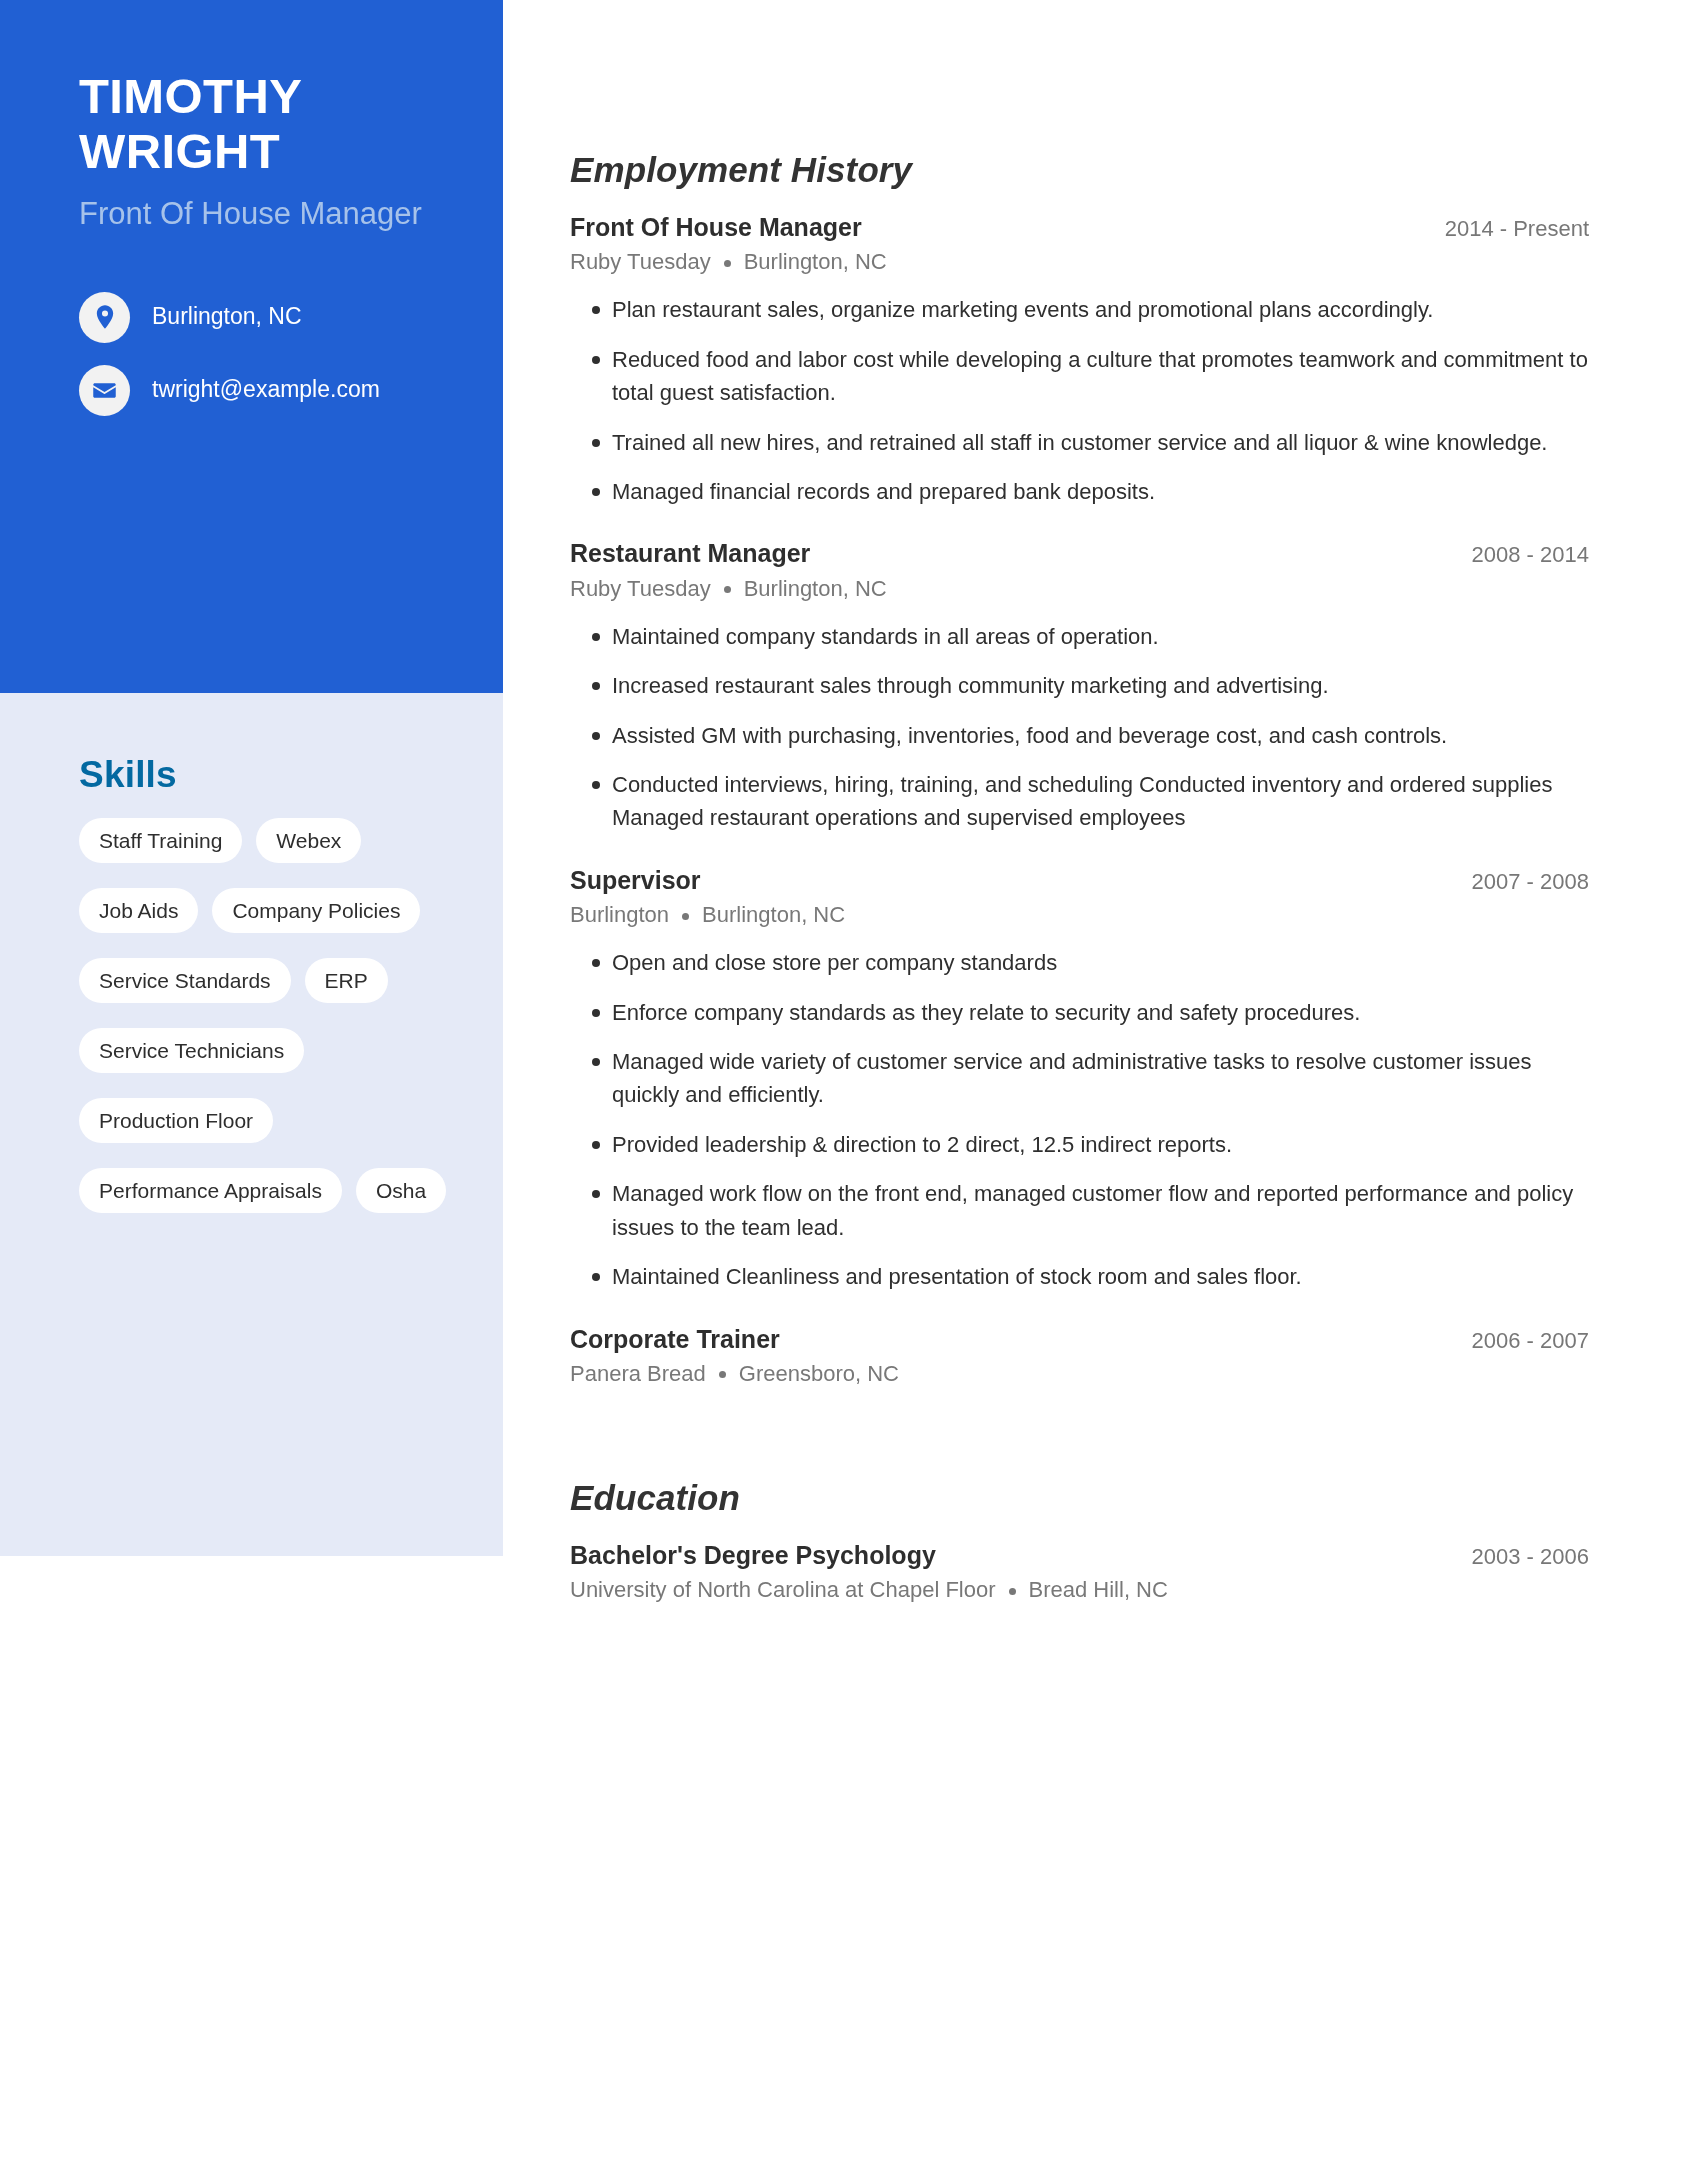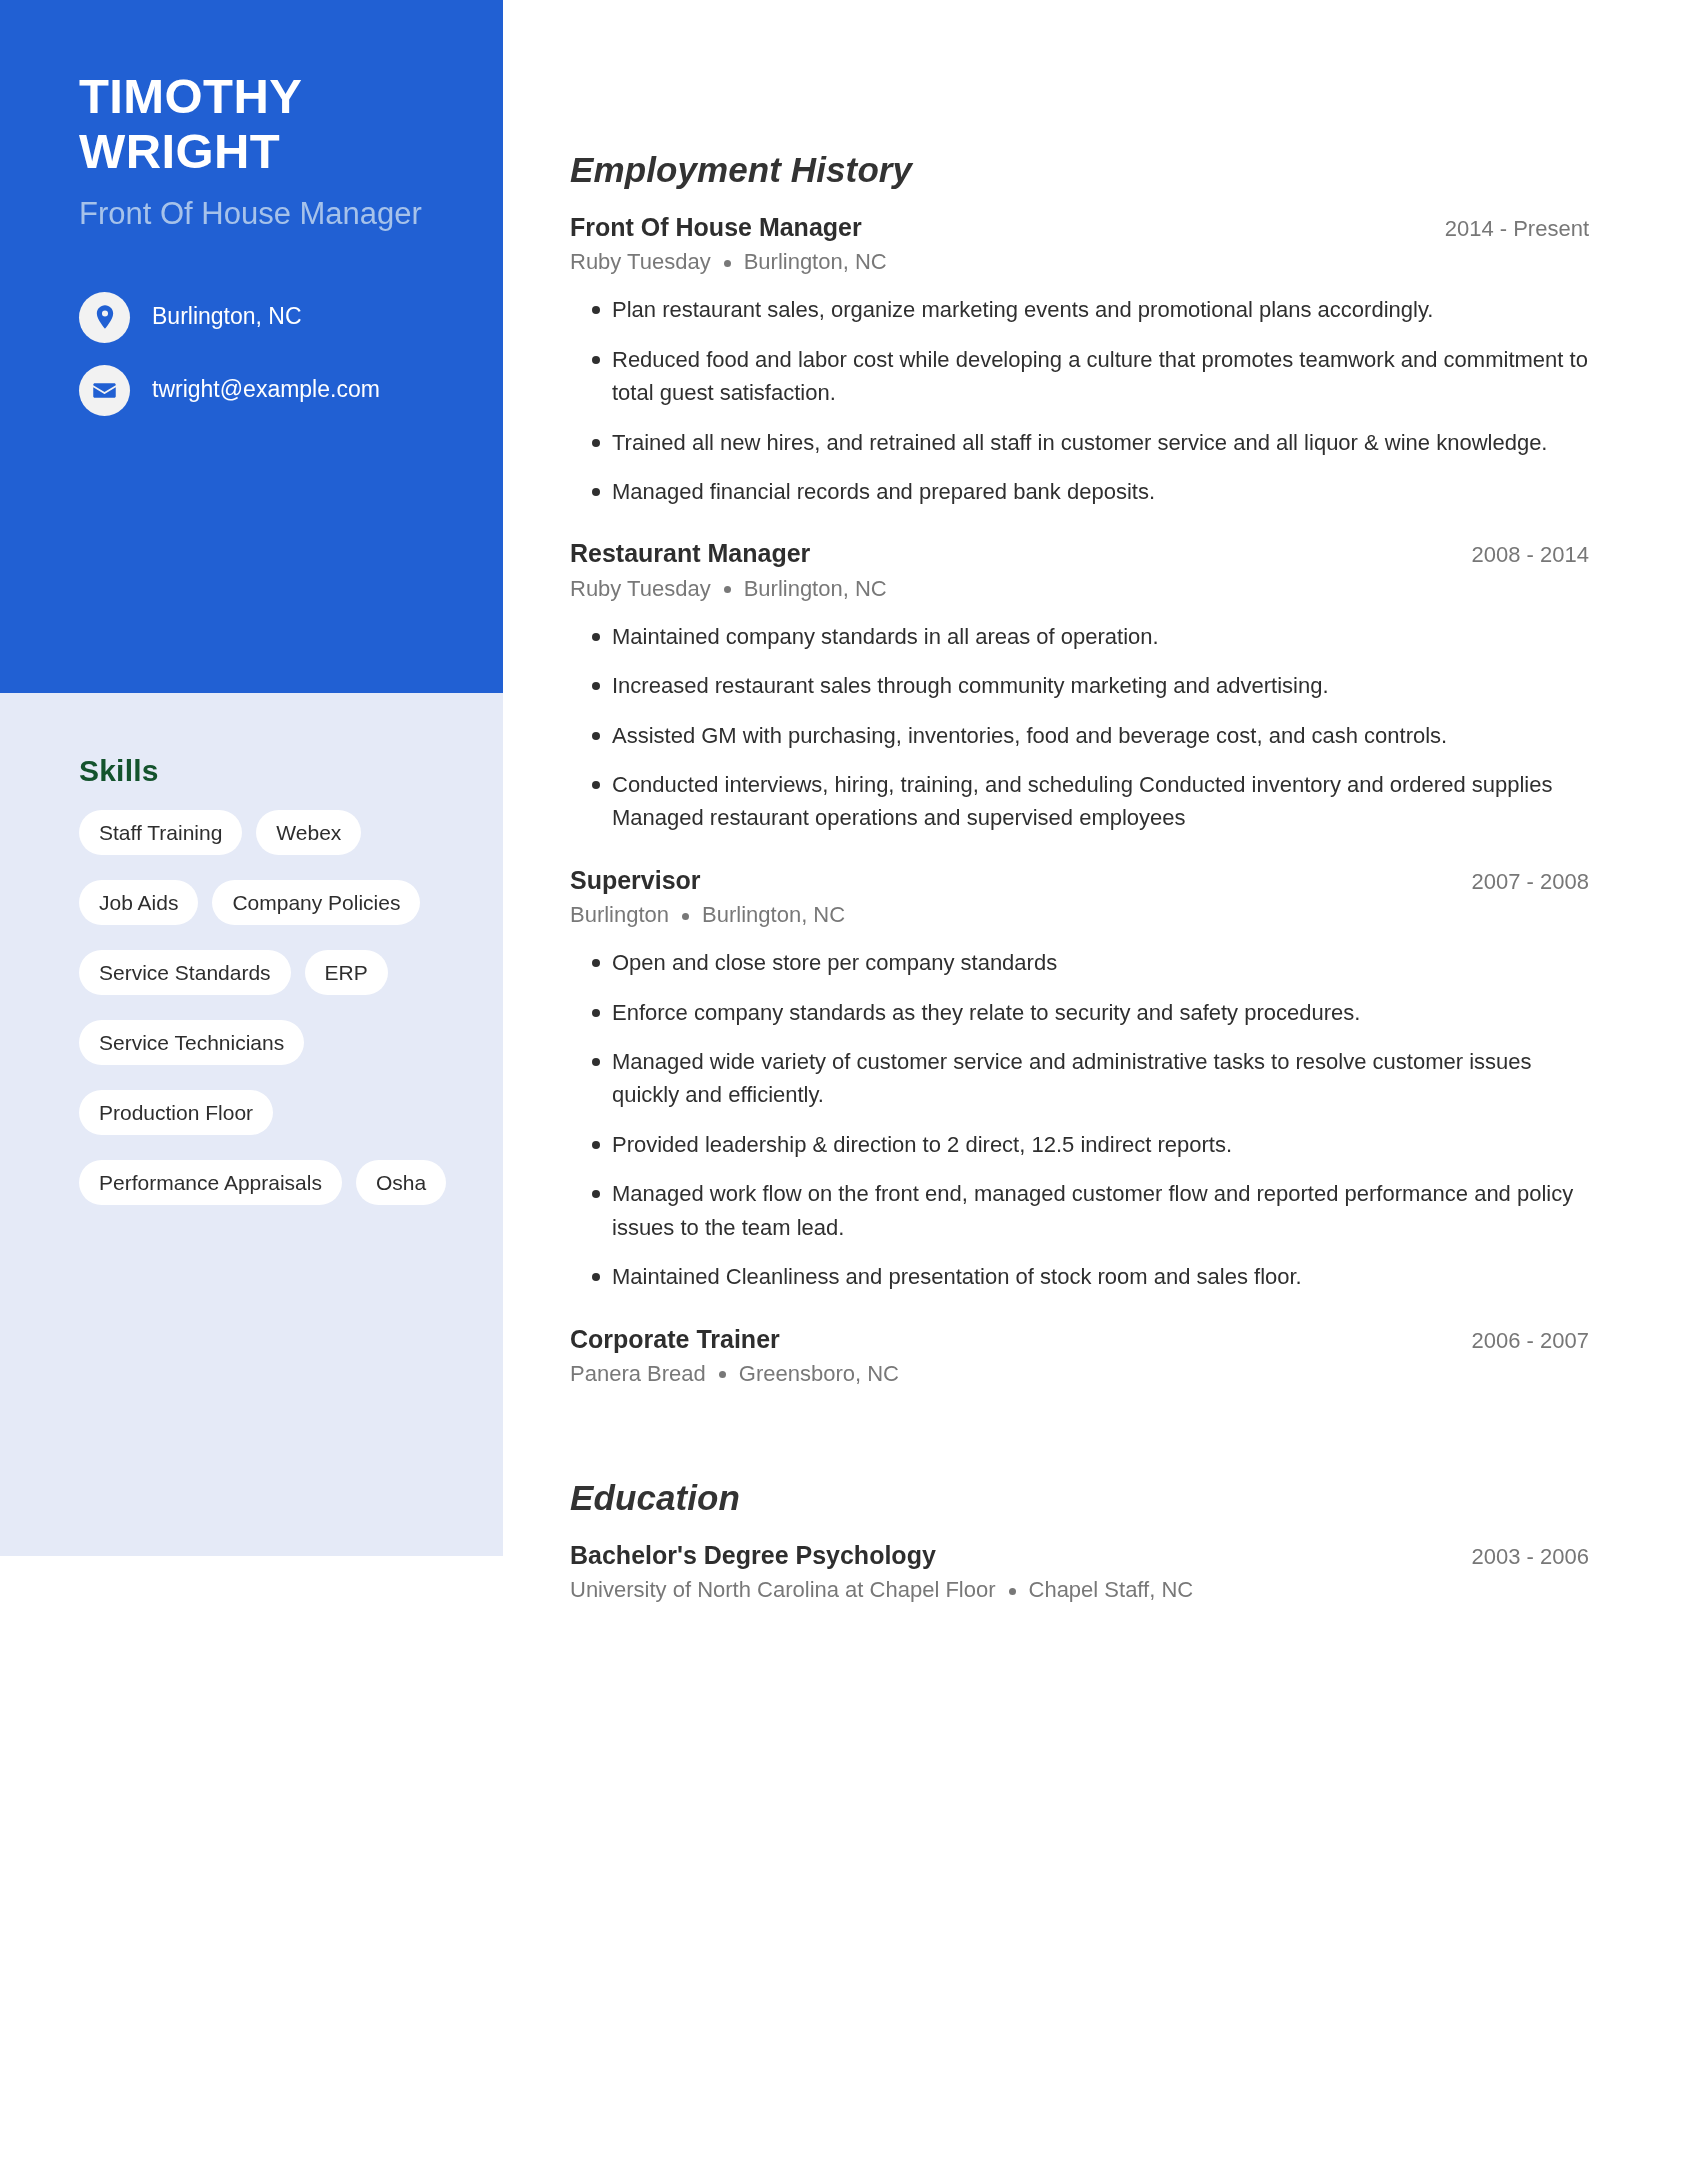--- a/index.html
+++ b/index.html
@@ -86,22 +86,22 @@
     line-height: 1.2;
     white-space: nowrap;
   }
 
   
   .skills-section {
     padding: 61px 30px 0 79px;
   }
 
   .skills-heading {
-    color: #14532d;
-    font-size: 30px;
+    color: #0369a1;
+    font-size: 37px;
     font-weight: bold;
     margin: 0 0 22px 0;
     letter-spacing: 0.2px;
   }
 
   .chips {
     display: flex;
     flex-wrap: wrap;
     gap: 25px 14px;
     max-width: 396px;
@@ -338,20 +338,20 @@
       <h2 class="section-heading">Education</h2>
 
       <div class="entry">
         <div class="entry-top">
           <div class="entry-title">Bachelor's Degree Psychology</div>
           <div class="entry-dates">2003 - 2006</div>
         </div>
         <div class="entry-meta">
           <span>University of North Carolina at Chapel Floor</span>
           <span class="sep"></span>
-          <span>Chapel Staff, NC</span>
+          <span>Bread Hill, NC</span>
         </div>
       </div>
     </section>
 
   </main>
 </div>
 
 
 </body></html>

